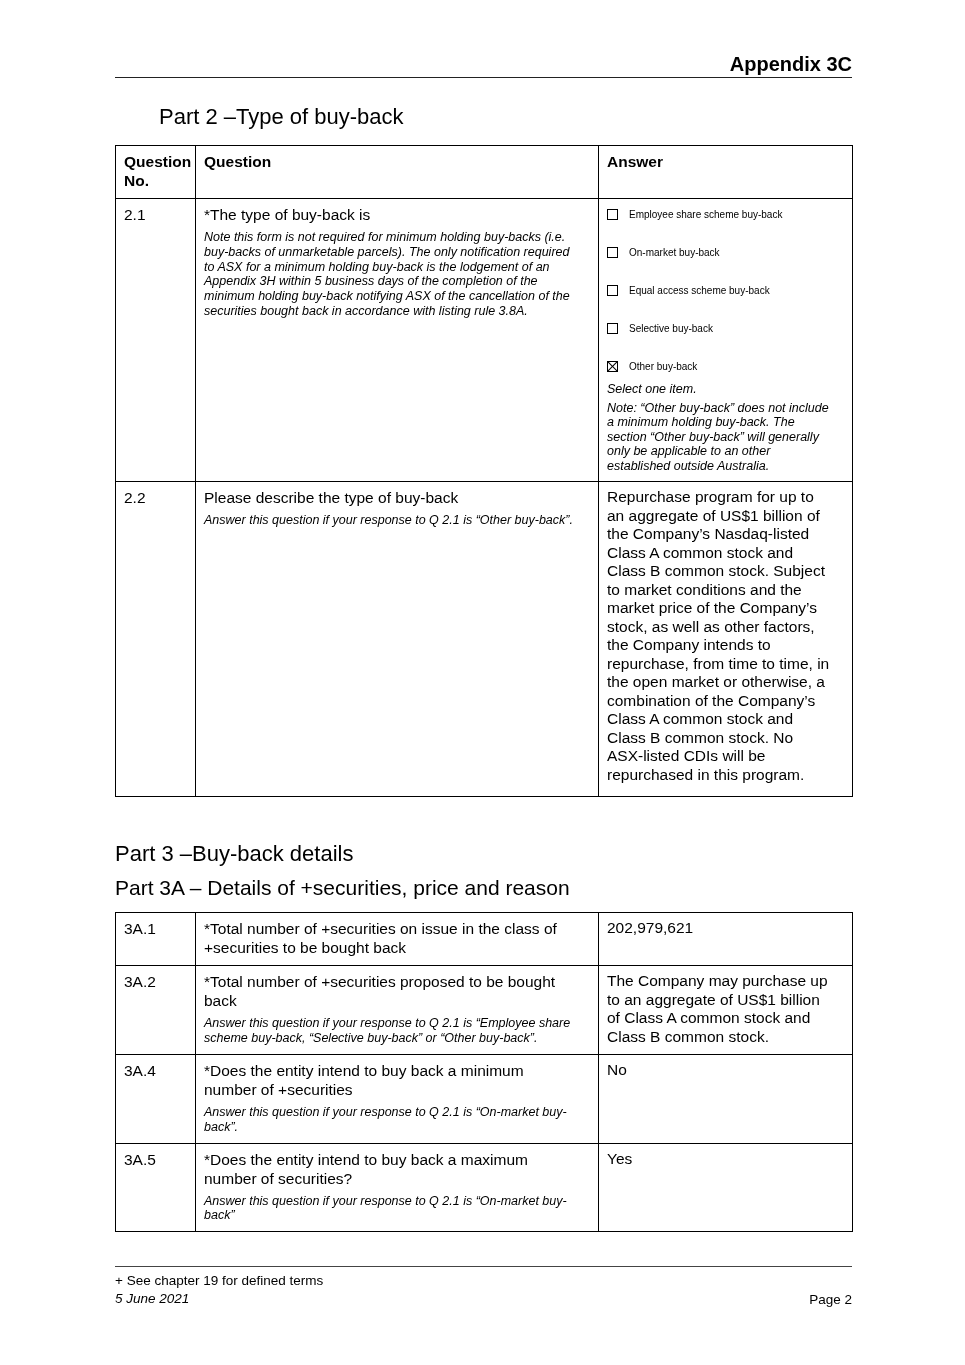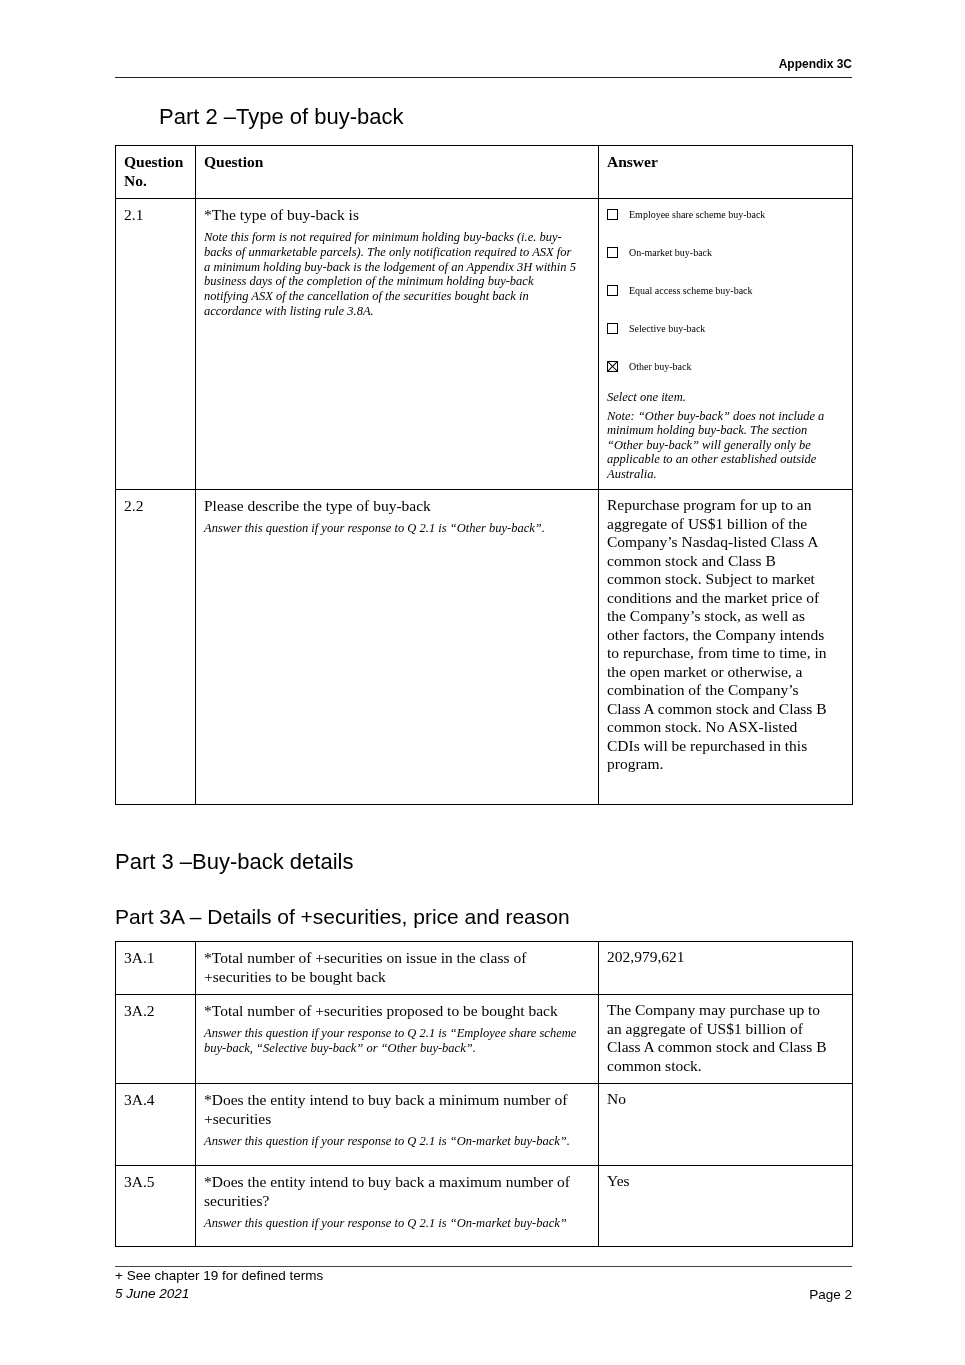--- a/index.html
+++ b/index.html
@@ -5,62 +5,62 @@
   * { margin:0; padding:0; box-sizing:border-box; }
   html,body { background:#ffffff; }
   body {
     width:965px; height:1365px; position:relative;
     font-family:"Liberation Sans","DejaVu Sans",sans-serif;
     color:#000;
   }
   .content { position:absolute; left:115px; width:737px; top:0; }
 
   
-  .page-header { margin-top:54px; text-align:right; font-weight:bold; font-size:12px; line-height:20px; }
+  .page-header { margin-top:54px; text-align:right; font-weight:bold; font-size:20px; line-height:20px; }
   .header-rule { border:none; border-top:1.5px solid #222; margin-top:3px; }
 
   
   .h-part2 { margin-top:26px; font-size:22px; line-height:26px; font-weight:normal;margin-left:44px; }
   .h-part3 { margin-top:44px; font-size:22px; line-height:26px; font-weight:normal; }
-  .h-part3a { margin-top:29px; font-size:21px; line-height:25px; font-weight:normal; }
+  .h-part3a { margin-top:8px; font-size:21px; line-height:25px; font-weight:normal; }
 
   
   table { border-collapse:collapse; width:737px; table-layout:fixed; }
   .tbl-part2 { margin-top:15px; }
   .tbl-part3a { margin-top:12px; }
   col.c-no { width:80px; }
   col.c-q  { width:403px; }
   col.c-a  { width:254px; }
-  td, th { border:1px solid #000; vertical-align:top; padding:6px 21px 8px 8px;font-family:Liberation Serif, serif; }
+  td, th { border:1px solid #000; vertical-align:top; padding:6px 21px 8px 8px; }
   th { text-align:left; font-size:15.5px; line-height:19px; font-weight:bold; }
   .th-row { height:49px; }
   .cell-no { font-size:15.5px; line-height:19px; }
   .q-title { font-size:15.5px; line-height:19px; }
   .q-note  { font-size:12.5px; line-height:14.8px; font-style:italic; margin-top:6px; }
   .ans-text{ font-size:15.5px; line-height:18.5px; }
 
   
   .opt { display:flex; gap:11px; align-items:flex-start; margin-top:20px; }
   .opt:first-child { margin-top:1px; }
   .opt-label { font-size:10px; line-height:18px; }
   .checkbox { flex:none; display:inline-block; width:11px; height:11px;
               border:1.2px solid #000; position:relative; margin-top:3px; background:#fff; }
   .checkbox.checked::before, .checkbox.checked::after {
     content:""; position:absolute; left:-2px; top:3.9px; width:13px; height:1.3px;
     background:#000;
   }
   .checkbox.checked::before { transform:rotate(45deg); }
   .checkbox.checked::after  { transform:rotate(-45deg); }
-  .select-note { font-size:12.5px; line-height:14.5px; font-style:italic; margin-top:14px; }
+  .select-note { font-size:12.5px; line-height:14.5px; font-style:italic; margin-top:6px; }
   .other-note  { font-size:12.5px; line-height:14.5px; font-style:italic; margin-top:4px; }
 
   
   .page-footer { position:absolute; left:115px; width:737px; top:1266px; }
   .footer-rule { border:none; border-top:1.2px solid #444; }
-  .footer-flex { display:flex; justify-content:space-between; }
+  .footer-flex { display:flex; justify-content:space-between; margin-top:5px; }
   .footer-left { font-size:13.5px; line-height:17.5px; }
   .footer-date { font-style:italic; }
   .footer-page { font-size:13.5px; align-self:flex-end; }
 </style>
 </head>
 <body>
 
 <div class="content">
 
   <div class="page-header">

